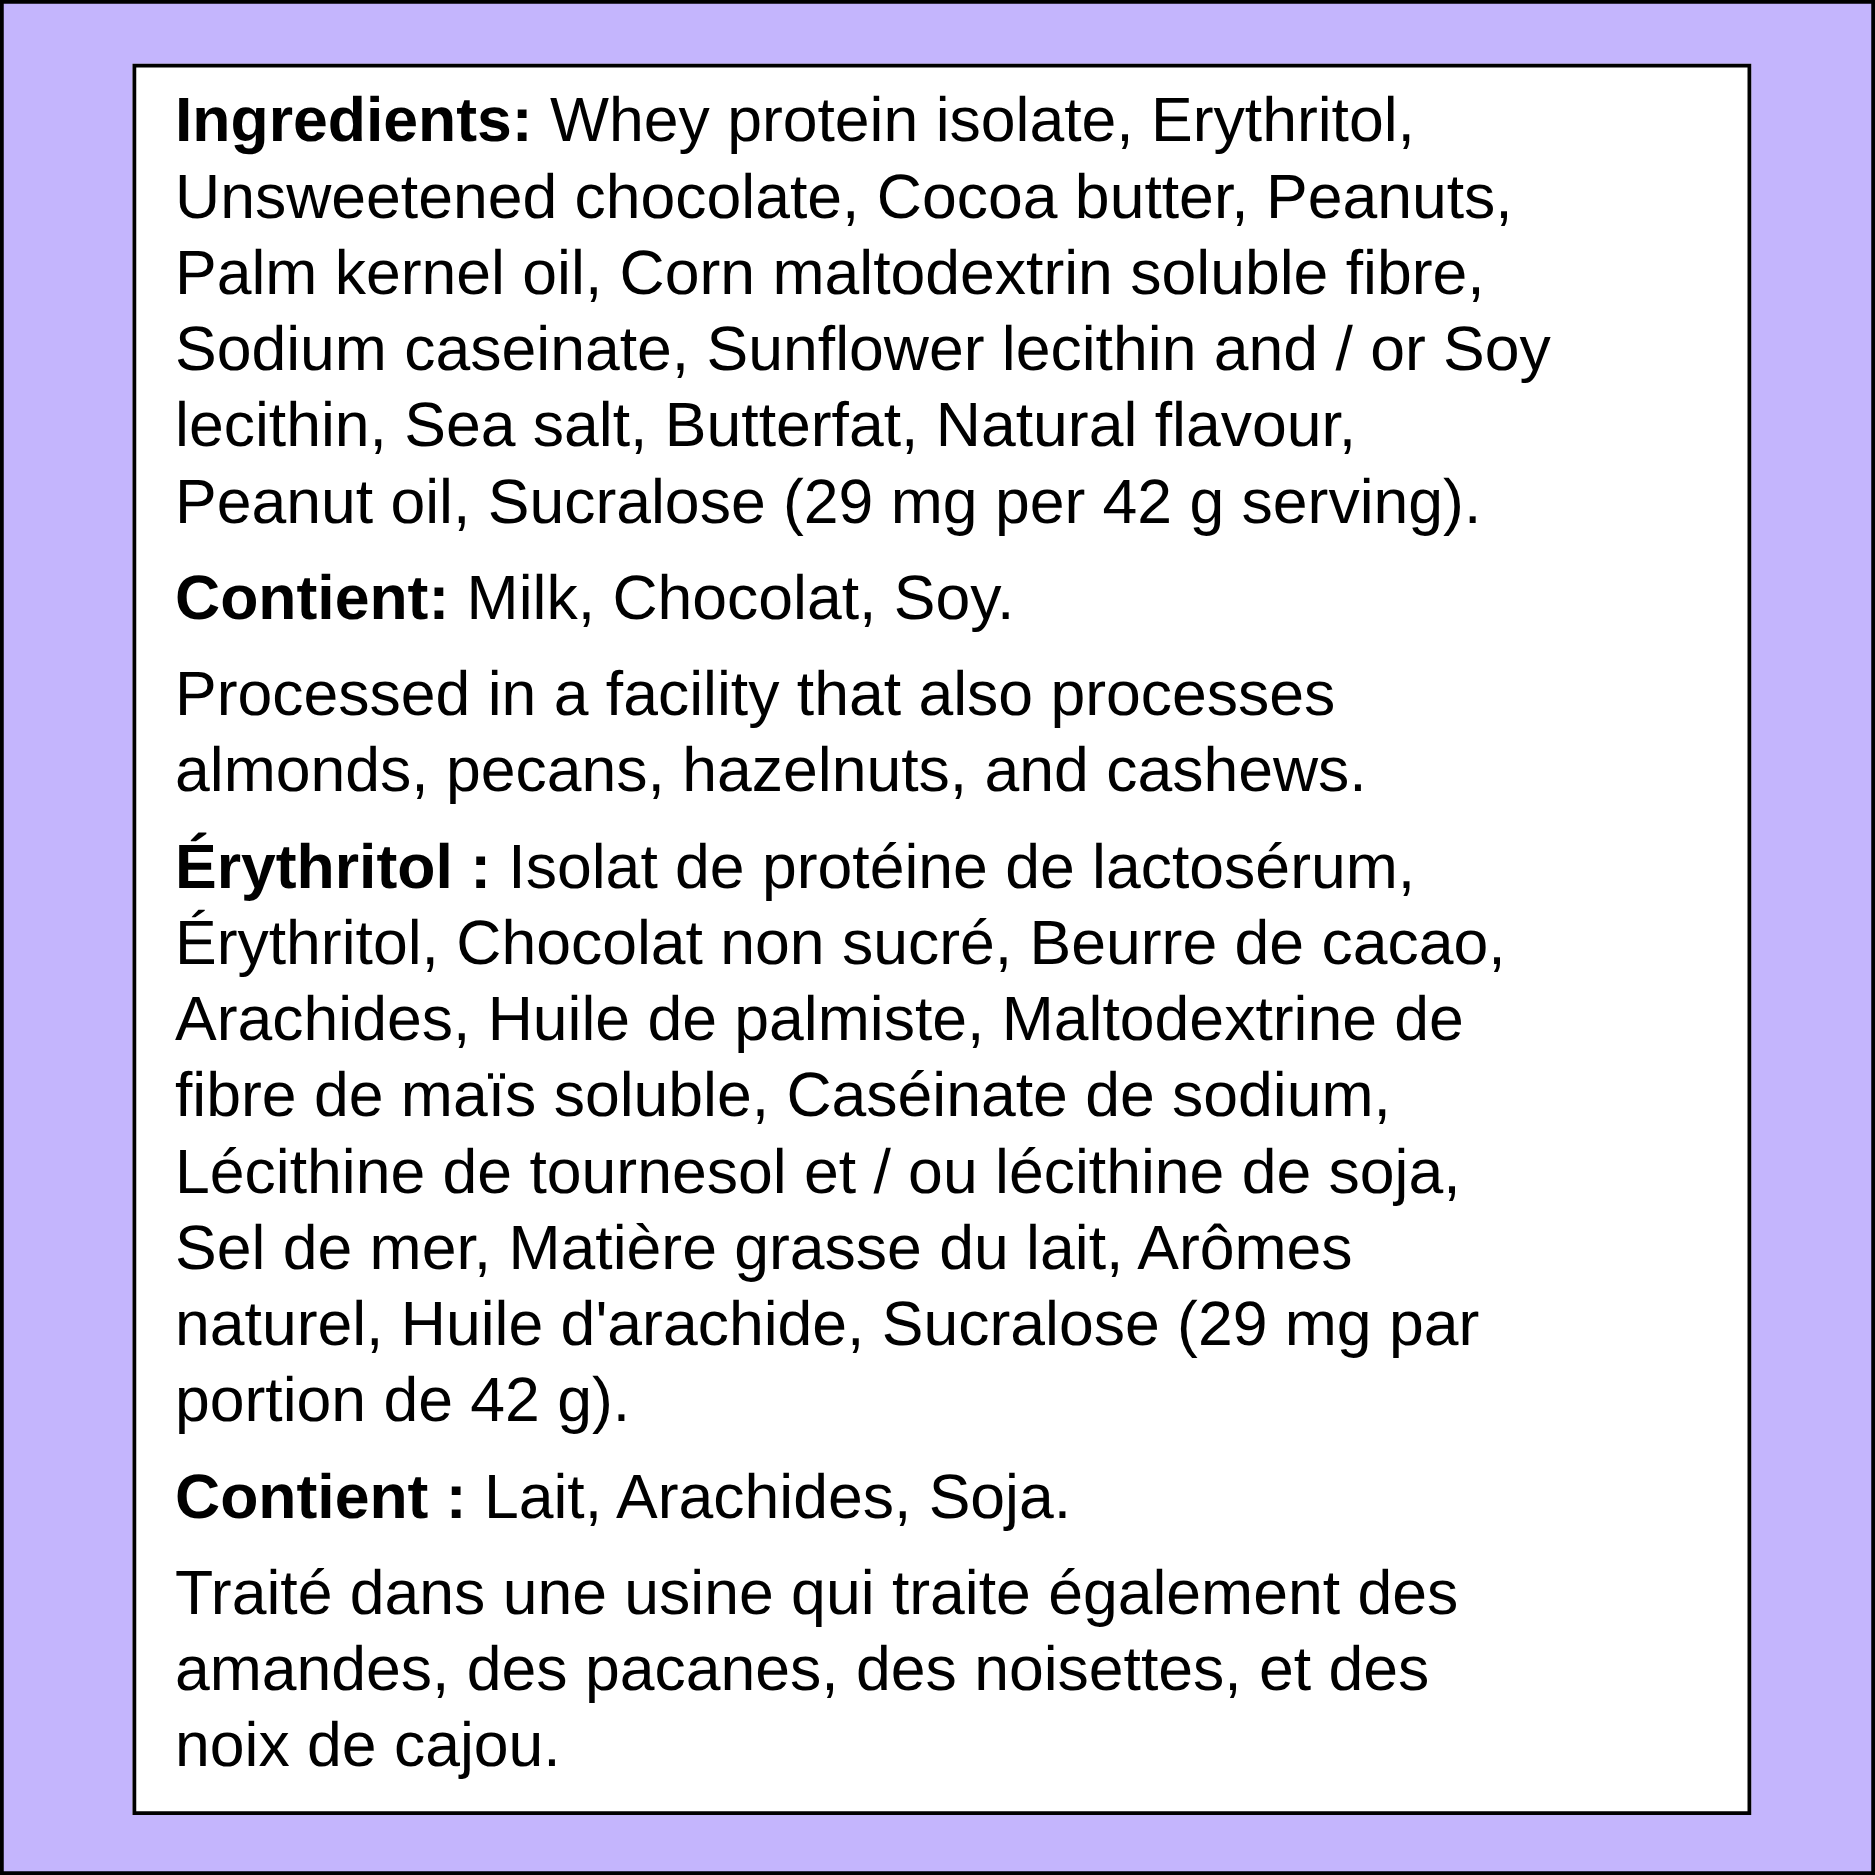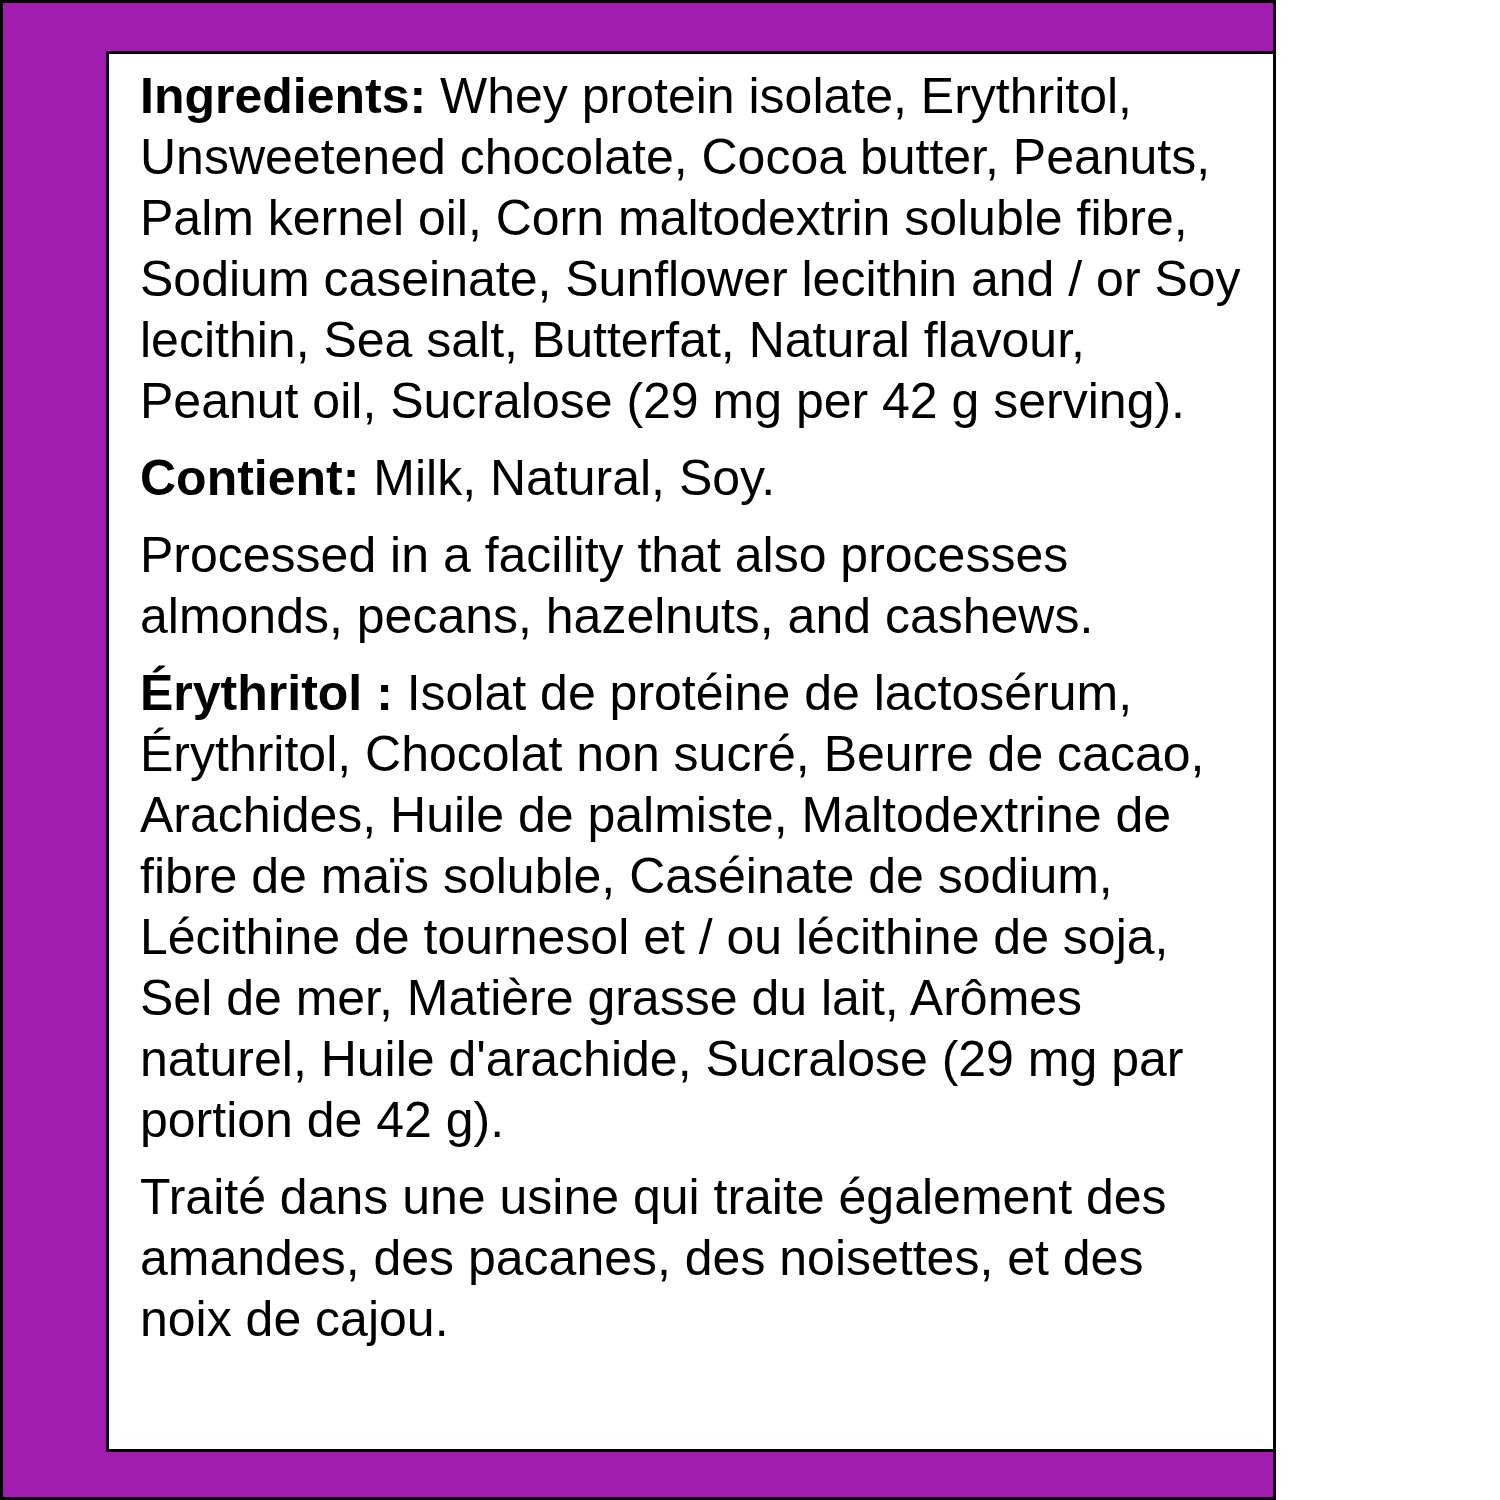--- a/index.html
+++ b/index.html
@@ -1,21 +1,21 @@
 <!DOCTYPE html>
 <html><head>
 <meta charset="utf-8">
 <style>
   html, body { margin: 0; padding: 0; background: #ffffff; }
   .page {
     position: relative;
-    width: 1276px;
+    width: 1500px;
     height: 1500px;
     box-sizing: border-box;
-    background: #a21caf;
+    background: #c4b5fd;
     border: 3px solid #000000;
     font-family: "Liberation Sans", "DejaVu Sans", sans-serif;
     overflow: hidden;
   }
   .label-panel {
     position: absolute;
     left: 103px;
     top: 48px;
     width: 1295px;
     height: 1401px;
@@ -41,33 +41,34 @@
 <div class="page">
   <div class="label-panel">
 
     <p class="para"><b>Ingredients:</b><span> Whey protein isolate, Erythritol,
 Unsweetened chocolate, Cocoa butter, Peanuts,
 Palm kernel oil, Corn maltodextrin soluble fibre,
 Sodium caseinate, Sunflower lecithin and / or Soy
 lecithin, Sea salt, Butterfat, Natural flavour,
 Peanut oil, Sucralose (29 mg per 42 g serving).</span></p>
 
-    <p class="para"><b>Contient:</b><span> Milk, Natural, Soy.</span></p>
+    <p class="para"><b>Contient:</b><span> Milk, Chocolat, Soy.</span></p>
 
     <p class="para"><span>Processed in a facility that also processes
 almonds, pecans, hazelnuts, and cashews.</span></p>
 
     <p class="para"><b>Érythritol :</b><span> Isolat de protéine de lactosérum,
 Érythritol, Chocolat non sucré, Beurre de cacao,
 Arachides, Huile de palmiste, Maltodextrine de
 fibre de maïs soluble, Caséinate de sodium,
 Lécithine de tournesol et / ou lécithine de soja,
 Sel de mer, Matière grasse du lait, Arômes
 naturel, Huile d'arachide, Sucralose (29 mg par
 portion de 42 g).</span></p>
 
+    <p class="para"><b>Contient :</b><span> Lait, Arachides, Soja.</span></p>
 
     <p class="para"><span>Traité dans une usine qui traite également des
 amandes, des pacanes, des noisettes, et des
 noix de cajou.</span></p>
 
   </div>
 </div>
 
 </body></html>

